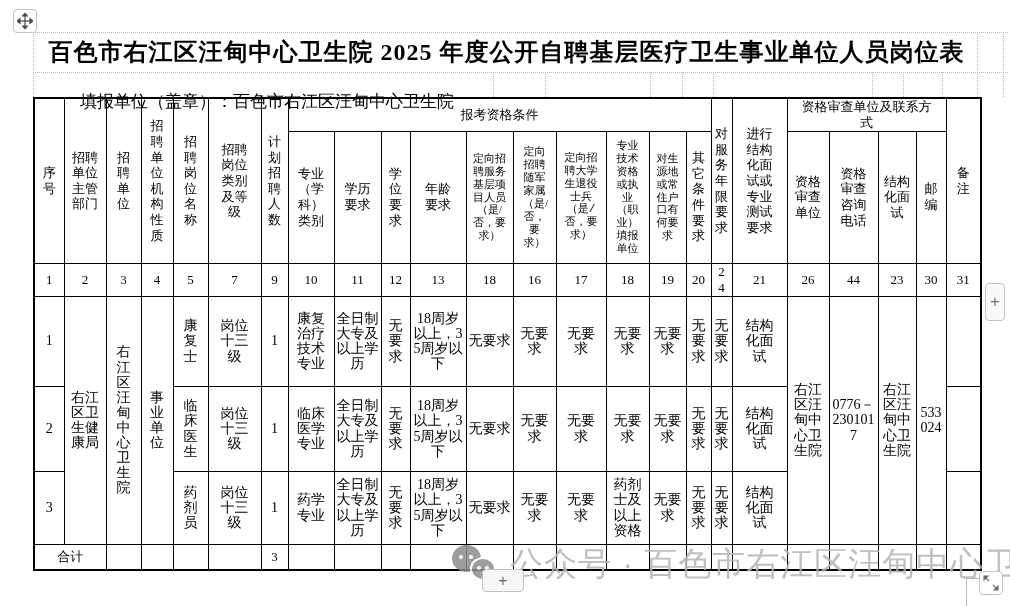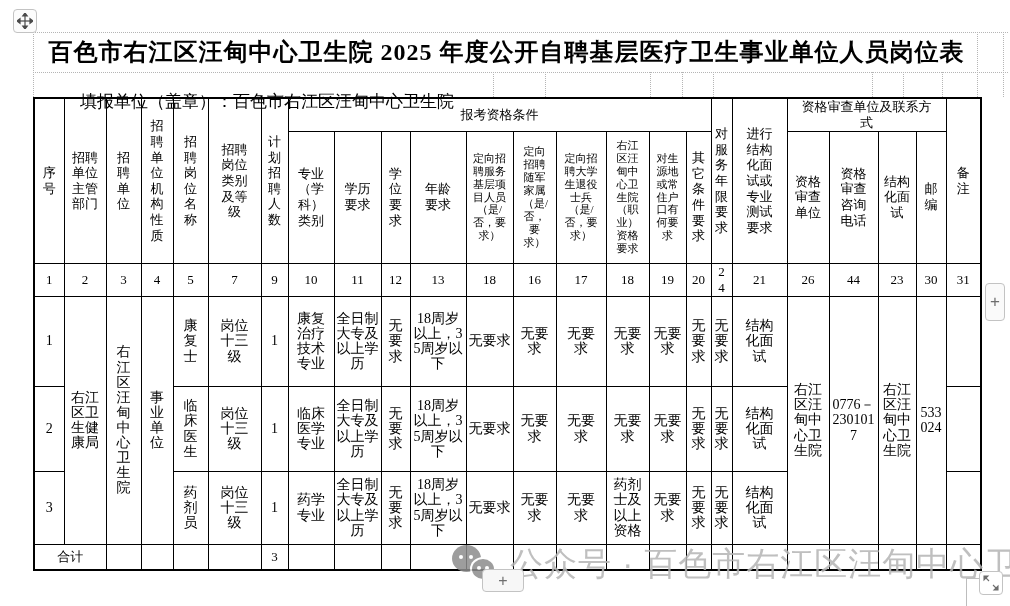--- a/index.html
+++ b/index.html
@@ -42,21 +42,21 @@
   #tbl tr.r1{height:90px;}
   #tbl tr.r2{height:85px;}
   #tbl tr.r3{height:73px;}
   #tbl tr.rt{height:26px;}
   #tbl tr.dr td{font-size:14px;line-height:1.08;}
   #tbl td.s{font-size:11px;line-height:1.18;}
   #tbl tr.nr td{font-size:13px;padding:0 1px;}
   .w1,.w2,.w3,.wg,.wz,.wn{display:inline-block;text-align:center;vertical-align:middle;}
   .w1{width:1.15em;}
   .w2{width:2.1em;}
-  .w3{width:34px;}
+  .w3{width:34px;font-family:Liberation Mono, monospace;}
   .wg{width:10em;}
   .wz{width:1.6em;}
   .wn{width:0.8em;}
 
   
   #watermark{
     position:absolute;left:450px;top:541px;height:46px;z-index:5;
     display:flex;align-items:center;gap:8px;
     color:#b5b5b5;opacity:.85;pointer-events:none;
     font-size:33px;letter-spacing:1px;white-space:nowrap;
@@ -150,21 +150,21 @@
     <td rowspan="2"><span class="w1">备注</span></td>
   </tr>
   <tr class="hb">
     <td><span class="w2">专业（学科）类别</span></td>
     <td><span class="w2">学历要求</span></td>
     <td>学位要求</td>
     <td><span class="w2">年龄要求</span></td>
     <td class="s">定向招聘服务基层项目人员（是/否，要求）</td>
     <td class="s"><span class="w2">定向招聘随军家属（是/否，要求）</span></td>
     <td class="s"><span class="w3">定向招聘大学生退役士兵（是/否，要求）</span></td>
-    <td class="s"><span class="w2">右江区汪甸中心卫生院（职业）资格要求</span></td>
+    <td class="s"><span class="w2">专业技术资格或执业（职业）填报单位</span></td>
     <td class="s">对生源地或常住户口有何要求</td>
     <td>其它条件要求</td>
     <td>资格审查单位</td>
     <td><span class="w2">资格审查咨询电话</span></td>
     <td>结构化面试</td>
     <td><span class="w1">邮编</span></td>
   </tr>
   <tr class="nr">
     <td>1</td>
     <td>2</td>

